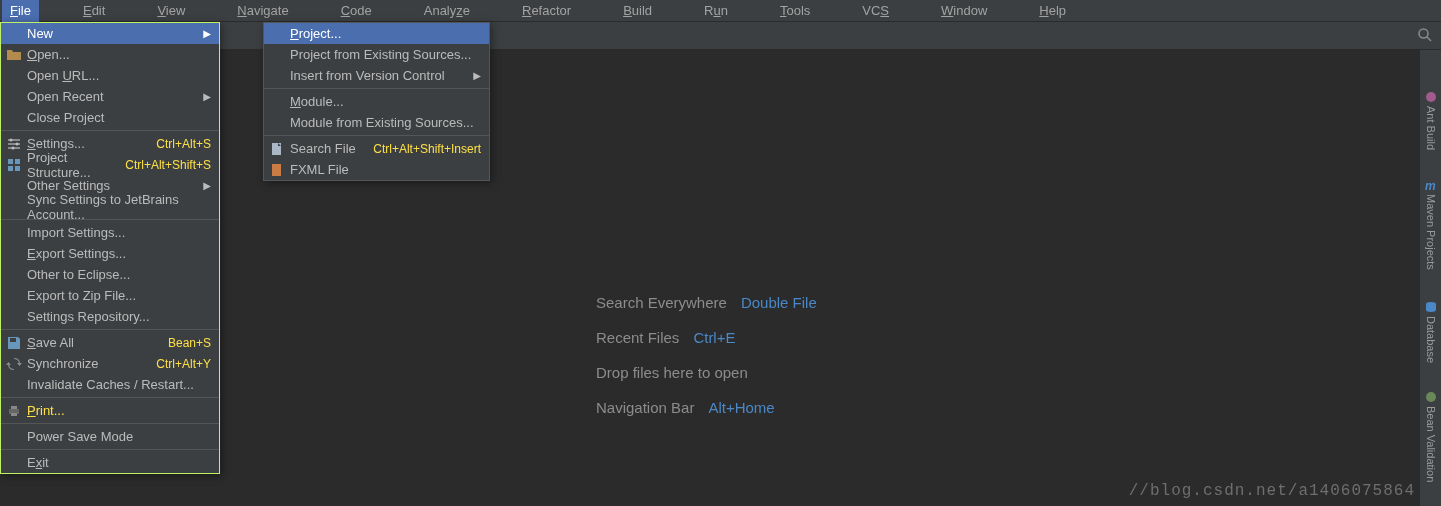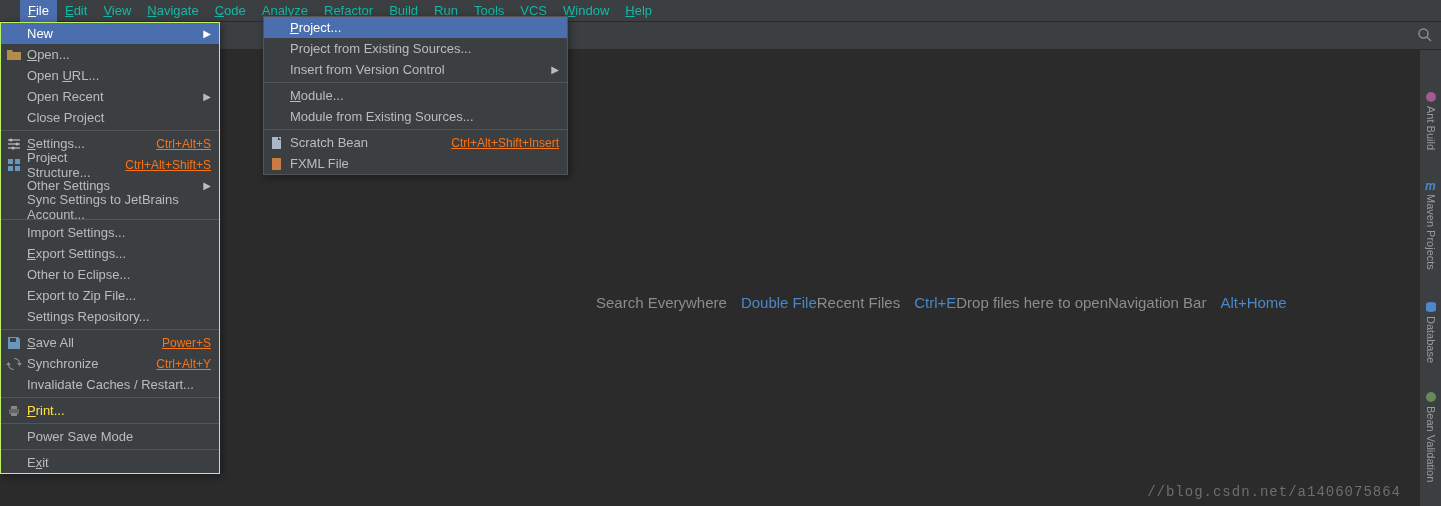--- a/index.html
+++ b/index.html
@@ -11,26 +11,27 @@
     color: #bbbbbb;
     position: relative;
   }
 
   
   .menubar {
     height: 22px;
     background: #3c3f41;
     display: flex;
     align-items: center;
-    padding: 0 20px;
+    padding: 0 2px;
     border-bottom: 1px solid #2b2b2b;
+    gap: 36px;
   }
   .menubar-item {
     padding: 2px 8px 2px 8px;
-    color: #14b8a6;
+    color: #a3a3a3;
     cursor: default;
     line-height: 18px;
   }
   .menubar-item.active {
     background: #4b6eaf;
     color: #fff;
   }
   .mn { text-decoration: underline; }
 
   
@@ -74,63 +75,63 @@
   }
   .dd-item.disabled { color: #fde047; }
   .dd-item .icon {
     position: absolute;
     left: 5px;
     top: 3px;
     width: 16px; height: 16px;
   }
   .dd-item .shortcut {
     margin-left: auto;
-    color: #f97316;
+    color: #fde047;
     font-size: 12px;
-    text-decoration: underline;
   }
   .dd-item .arrow {
     margin-left: auto;
     font-size: 10px;
     color: #bbbbbb;
   }
   .dd-item.highlight .arrow { color: #fff; }
   .dd-sep {
     height: 1px;
     background: #555;
     margin: 2px 0;
   }
 
   
   .submenu {
     position: absolute;
-    top: 16px;
+    top: 22px;
     left: 263px;
-    width: 305px;
+    width: 227px;
     background: #3c3f41;
     border: 1px solid #555;
     box-shadow: 2px 2px 8px rgba(0,0,0,.4);
     z-index: 11;
   }
 
   
   .editor {
     position: absolute;
     top: 50px;
     left: 0;
     right: 22px;
     bottom: 0;
     background: #2b2b2b;
   }
   .hints {
     position: absolute;
     top: 294px;
     left: 596px;
     display: flex;
-    flex-direction: row;
+    flex-direction: column;
+    gap: 18px;
   }
   .hint-row {
     display: flex;
     align-items: baseline;
     font-size: 15px;
     color: #888;
   }
   .hint-label { margin-right: 14px; color: #8c8c8c; }
   .hint-key { color: #4a88c7; }
   .hint-solo { color: #8c8c8c; }
@@ -166,25 +167,25 @@
     top: 50px;
     left: 0;
     width: 4px;
     bottom: 0;
     background: #3c3f41;
   }
 
   
   .watermark {
     position: absolute;
-    right: 40px;
+    right: 26px;
     bottom: 6px;
     color: #6e6e6e;
     font-family: "Courier New", monospace;
-    font-size: 14px;
+    font-size: 16px;
     letter-spacing: 1px;
   }
 
   
   svg { display: block; }
 </style>
 </head>
 <body>
 
 <div class="menubar">
@@ -287,21 +288,21 @@
   </div>
   <div class="dd-sep"></div>
   <div class="dd-item">
     <span class="icon">
       <svg viewBox="0 0 16 16" width="16" height="16">
           <path d="M2 2h10l2 2v10H2z" fill="#6897bb"></path>
           <rect x="4" y="3" width="6" height="4" fill="#3c3f41"></rect>
         </svg>
     </span>
     <span><span class="mn">S</span>ave All</span>
-    <span class="shortcut">Power+S</span>
+    <span class="shortcut">Bean+S</span>
   </div>
   <div class="dd-item">
     <span class="icon">
       <svg viewBox="0 0 16 16" width="16" height="16">
           <path d="M8 3a5 5 0 0 1 4.9 4H11l2.5 3L16 7h-1.9A6 6 0 0 0 8 2z" fill="#8a8a8a"></path>
           <path d="M8 13a5 5 0 0 1-4.9-4H5L2.5 6 0 9h1.9A6 6 0 0 0 8 14z" fill="#8a8a8a"></path>
         </svg>
     </span>
     <span>Synchronize</span>
     <span class="shortcut">Ctrl+Alt+Y</span>
@@ -349,21 +350,21 @@
     <span>Module from Existing Sources...</span>
   </div>
   <div class="dd-sep"></div>
   <div class="dd-item">
     <span class="icon">
       <svg viewBox="0 0 16 16" width="16" height="16">
           <rect x="3" y="2" width="9" height="12" fill="#a9b7c6"></rect>
           <path d="M9 2v3h3" fill="#3c3f41"></path>
         </svg>
     </span>
-    <span>Scratch Bean</span>
+    <span>Search File</span>
     <span class="shortcut">Ctrl+Alt+Shift+Insert</span>
   </div>
   <div class="dd-item">
     <span class="icon">
       <svg viewBox="0 0 16 16" width="16" height="16">
           <rect x="3" y="2" width="9" height="12" fill="#c97c44"></rect>
         </svg>
     </span>
     <span>FXML File</span>
   </div>

